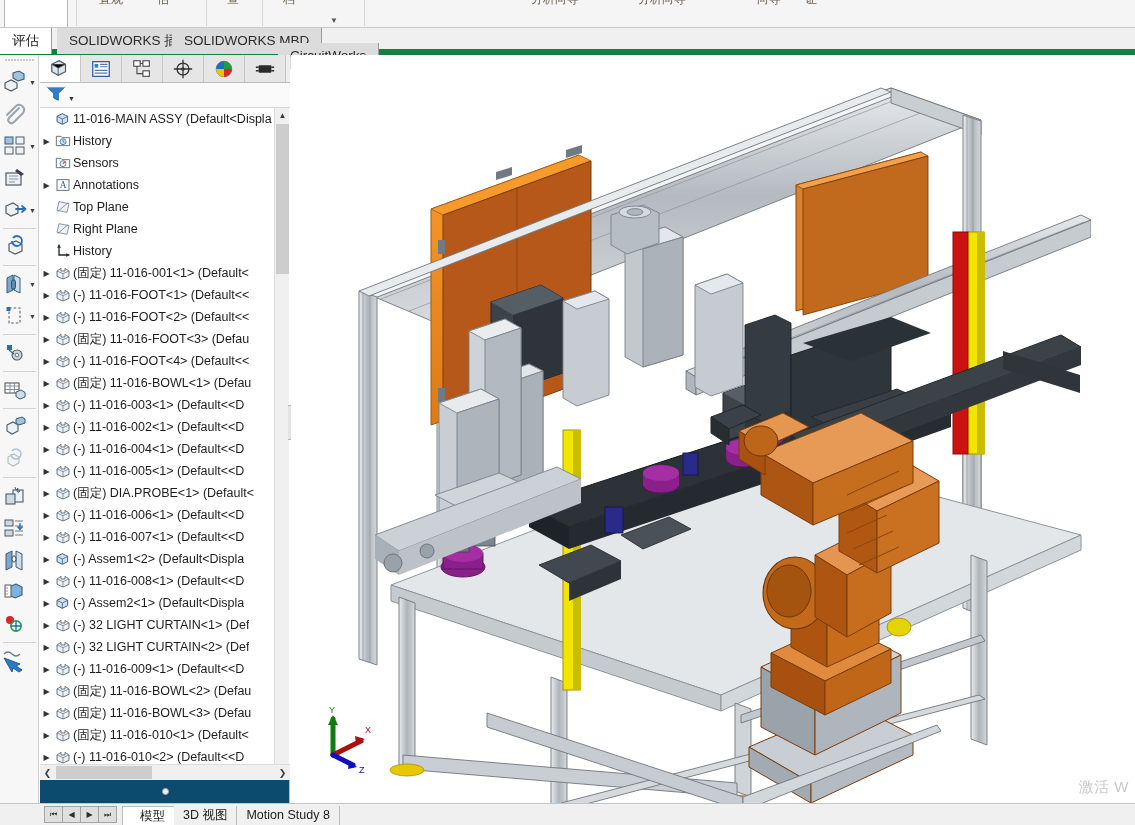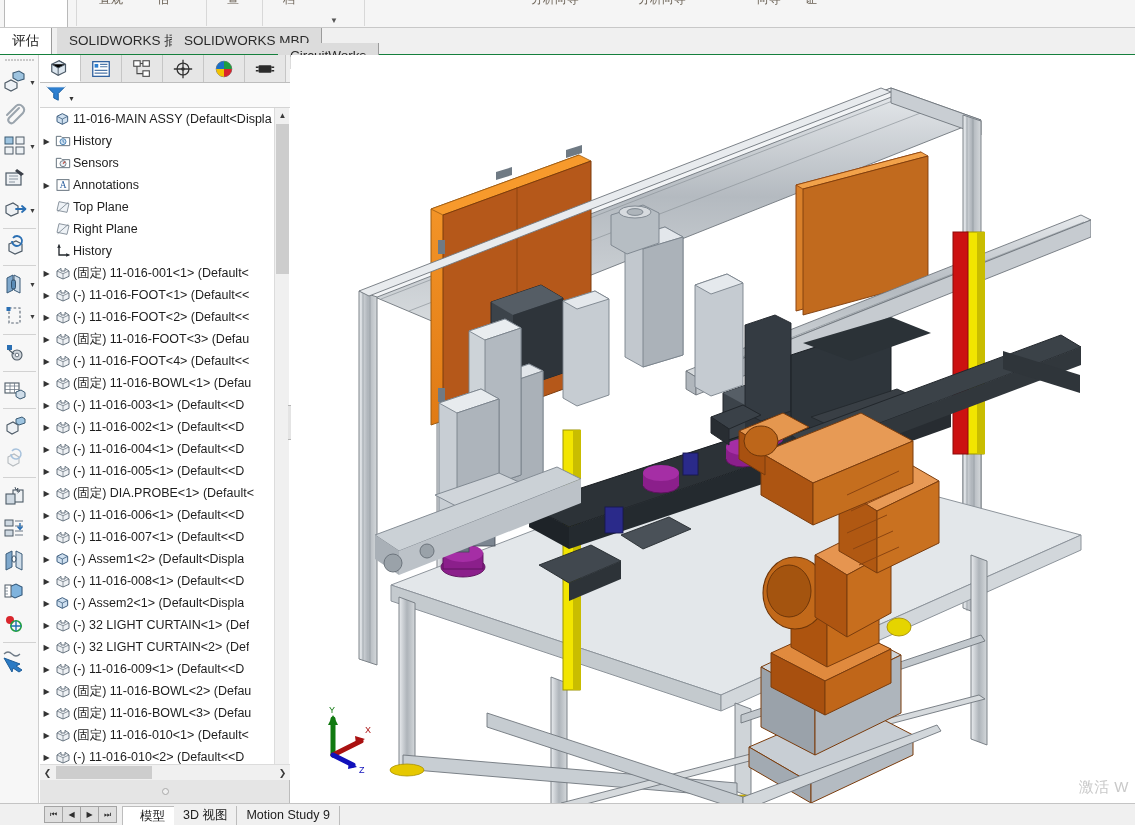--- a/index.html
+++ b/index.html
@@ -30,21 +30,21 @@
     font-size: 12px; color: #6b6256; white-space: nowrap;
     line-height: 13px; text-align: center;
   }
   .ribbon-caret {
     position: absolute; top: 16px; font-size: 8px; color: #555;
   }
 
   
   .tabstrip {
     position: absolute; left: 0; top: 28px; width: 1135px; height: 27px;
-    background: #f0f0f0; border-bottom: 1px solid #15803d;
+    background: #f0f0f0; border-bottom: 6px solid #15803d;
   }
   .cmtab {
     position: absolute; top: 0; height: 26px; line-height: 25px;
     padding: 0 12px; font-size: 13.5px; color: #2a2a2a;
     border-right: 1px solid #9b9b9b;
     background: #dcdcdc; cursor: default; white-space: nowrap;
   }
   .cmtab.active { background: #ffffff; border-right: 1px solid #9b9b9b; color: #1b1b1b; }
 
   
@@ -61,21 +61,21 @@
     background-image: repeating-linear-gradient(90deg,#9a9a9a 0 1px,transparent 1px 3px);
     background-position: center; background-repeat: repeat-x; background-size: 3px 2px; }
   .litem { position: relative; width: 39px; height: 32px; display: flex; align-items: center; cursor: default; }
   .licon { width: 26px; height: 26px; margin-left: 2px; display: flex; align-items: center; justify-content: center; }
   .ldrop { position: absolute; right: 3px; top: 13px; font-size: 7px; color: #3c3c3c; }
   .lsep { width: 33px; height: 1px; background: #d2d2d2; margin: 2px auto; }
 
   
   .treepanel {
     position: absolute; left: 40px; top: 55px; width: 250px; height: 748px;
-    background: #e5e5e5; border-right: 1px solid #bcbcbc;
+    background: #0c4a6e; border-right: 1px solid #bcbcbc;
   }
   .tree-tabs {
     position: absolute; left: 0; top: 0; width: 250px; height: 28px;
     background: #eeeeee; border-bottom: 1px solid #bdbdbd; display: flex;
   }
   .ttab { width: 41px; height: 27px; display: flex; align-items: center; justify-content: center;
           border-right: 1px solid #c6c6c6; background: #e6e6e6; cursor: default; }
   .ttab.active { background: #ffffff; border-bottom: 1px solid #ffffff; }
   .filterbar {
     position: absolute; left: 0; top: 28px; width: 250px; height: 25px;
@@ -1141,17 +1141,17 @@
   <div class="statusbar">
     <div class="navbtns" id="nav-buttons">
         <div class="navb">⏮</div>
         <div class="navb">◀</div>
         <div class="navb">▶</div>
         <div class="navb">⏭</div>
       </div>
     <div id="bottom-tabs" style="display:flex; align-items:flex-end; height:22px; margin-left:6px;">
         <div class="btab active btab-first">模型</div>
         <div class="btab">3D 视图</div>
-        <div class="btab">Motion Study 9</div>
+        <div class="btab">Motion Study 8</div>
       </div>
   </div>
 
 </div>
 
 </body></html>

